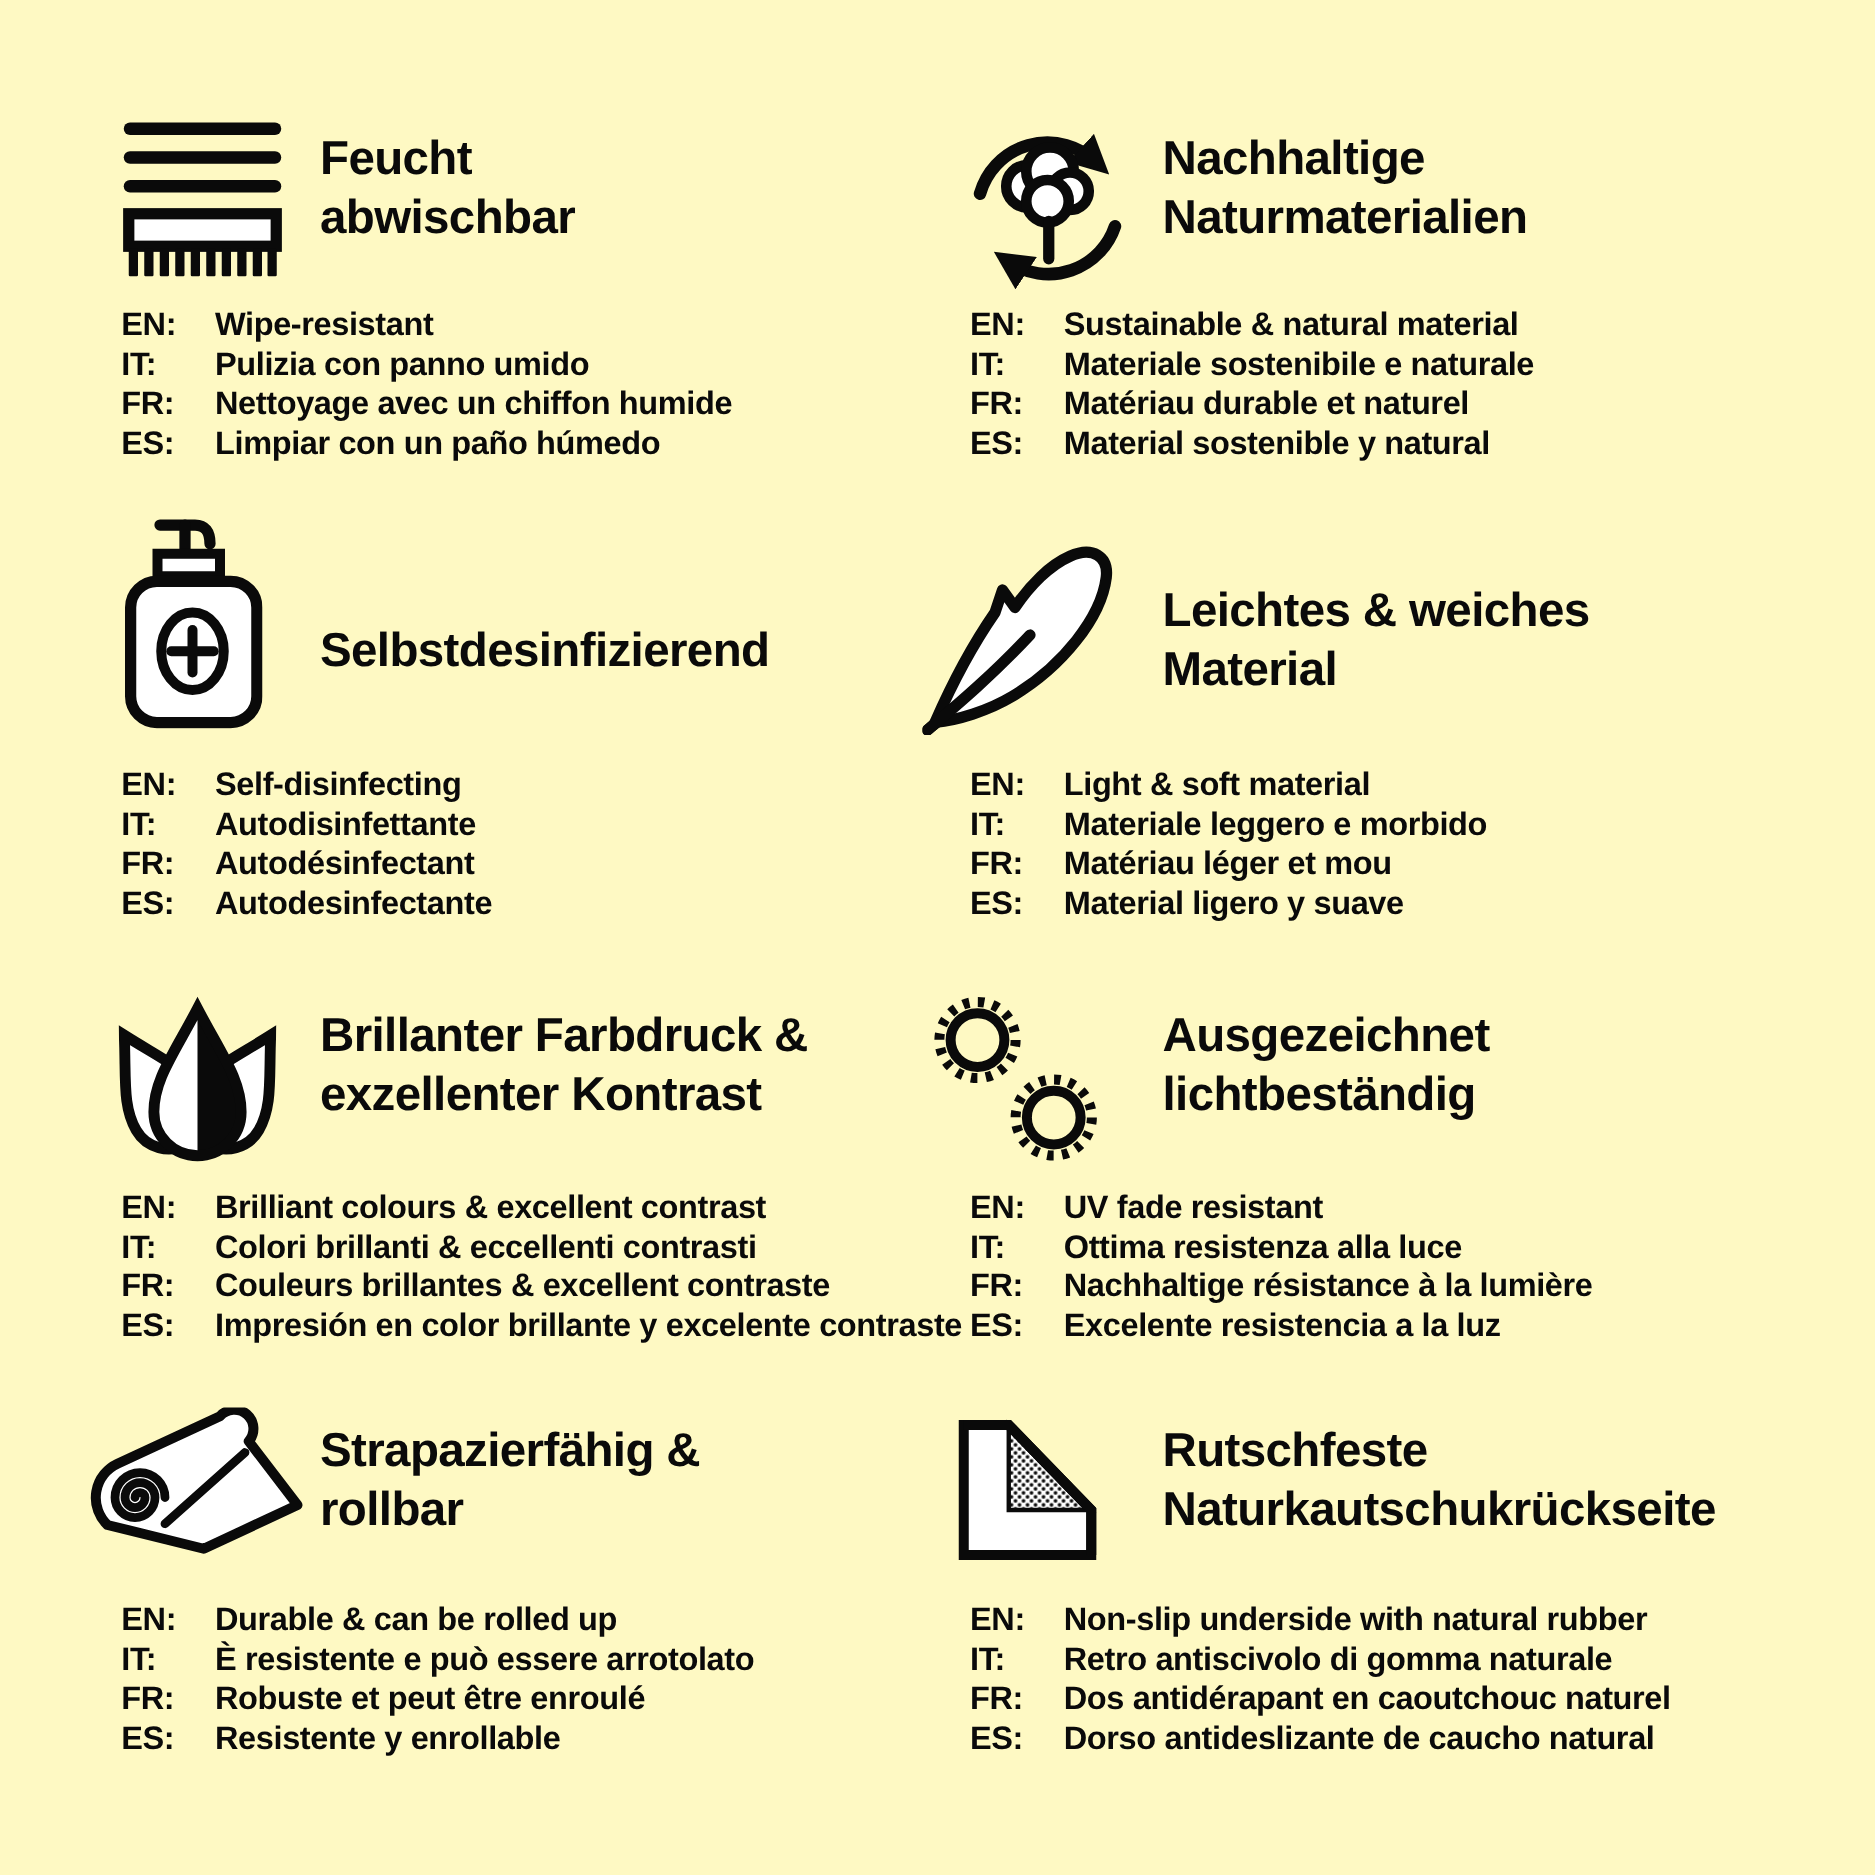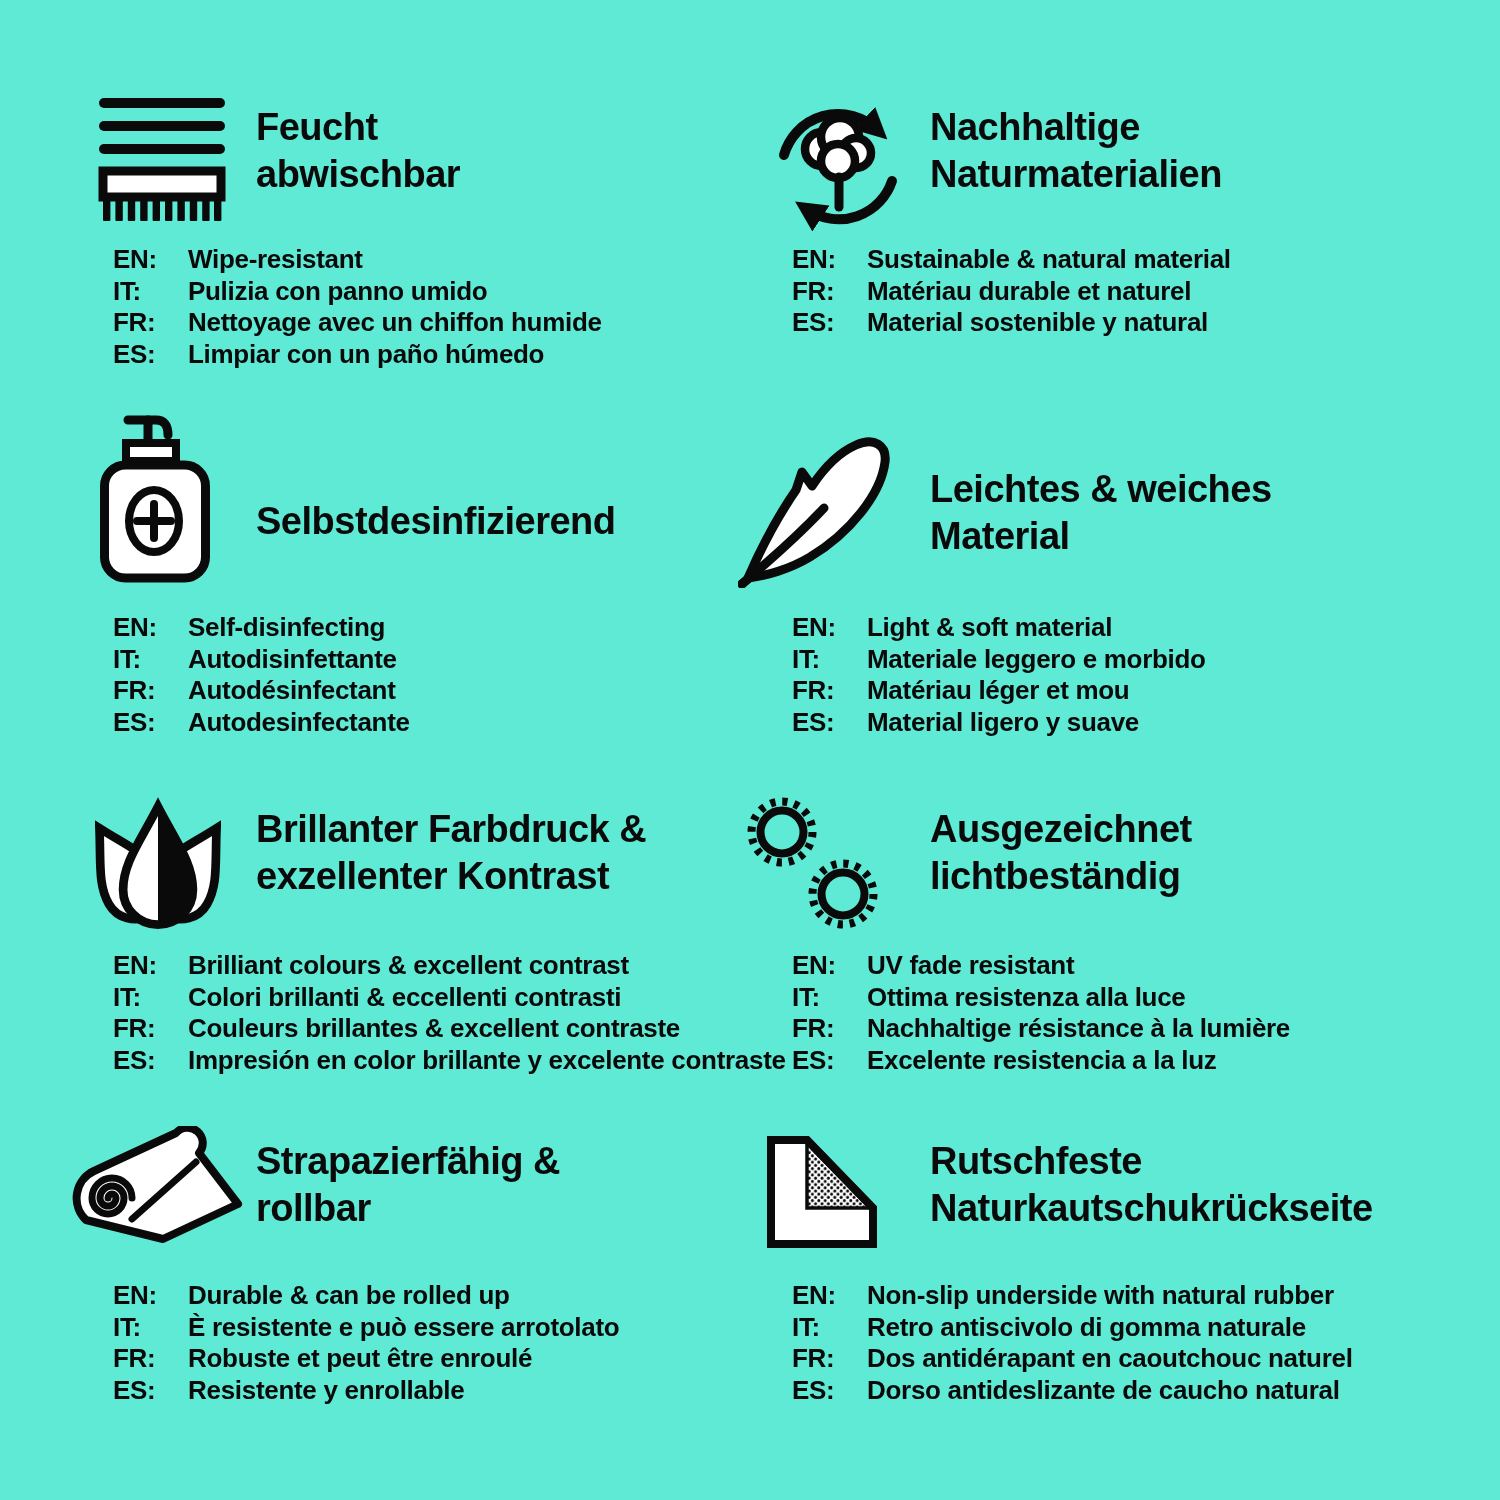--- a/index.html
+++ b/index.html
@@ -1,24 +1,24 @@
 <!DOCTYPE html>
 <html><head>
 <meta charset="utf-8">
 <style>
   html,body{margin:0;padding:0;background:#ffffff;}
-  #page{position:relative;width:1500px;height:1500px;background:#5eead4;overflow:hidden;
+  #page{position:relative;width:1500px;height:1500px;background:#fef9c3;overflow:hidden;
         font-family:"Liberation Sans","DejaVu Sans",sans-serif;color:#0a0a0a;}
   .icon{position:absolute;}
   .title{position:absolute;margin:0;font-size:38px;line-height:47px;font-weight:700;
          letter-spacing:-0.5px;color:#0a0a0a;white-space:nowrap;}
   .title span{display:block;}
   .langs{position:absolute;font-size:26px;line-height:31.7px;letter-spacing:-0.3px;white-space:nowrap;}
   .row{display:block;}
-  .lang{display:inline-block;width:75px;font-weight:800;margin-left:16px;}
+  .lang{display:inline-block;width:75px;font-weight:800;}
   .val{font-weight:700;}
   svg{display:block;}
 </style>
 </head>
 <body>
 
 <div id="page">
 
   <section>
     <svg class="icon" style="left:97px;top:95px" width="130" height="128" viewBox="0 0 130 128">
@@ -71,20 +71,21 @@
         <circle cx="66" cy="68" r="17"></circle>
       </g>
       <line x1="67" y1="84" x2="67" y2="114" stroke="#0a0a0a" stroke-width="9" stroke-linecap="round"></line>
     </svg>
     <h2 class="title" style="left:930px;top:104px">
       <span>Nachhaltige</span>
       <span>Naturmaterialien</span>
     </h2>
     <div class="langs" style="left:776px;top:244px">
       <div class="row"><span class="lang">EN:</span><span class="val">Sustainable &amp; natural material</span></div>
+      <div class="row"><span class="lang">IT:</span><span class="val">Materiale sostenibile e naturale</span></div>
       <div class="row"><span class="lang">FR:</span><span class="val">Matériau durable et naturel</span></div>
       <div class="row"><span class="lang">ES:</span><span class="val">Material sostenible y natural</span></div>
     </div>
   </section>
 
   <section>
     <svg class="icon" style="left:100px;top:413px" width="110" height="170" viewBox="0 0 110 170">
       <g fill="none" stroke="#0a0a0a" stroke-linecap="round">
         <path d="M28,7 L56,7 Q68,7 68,22" stroke-width="9"></path>
         <line x1="48" y1="7" x2="48" y2="30" stroke-width="9"></line>

